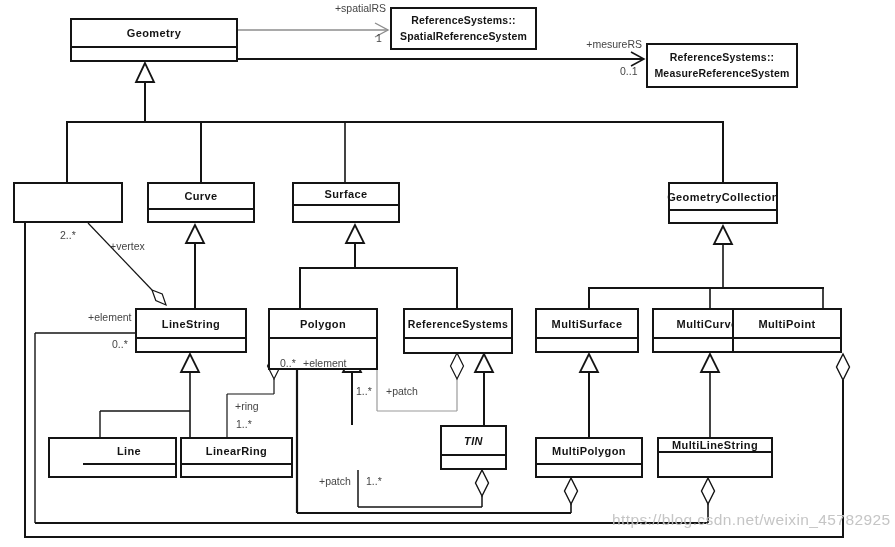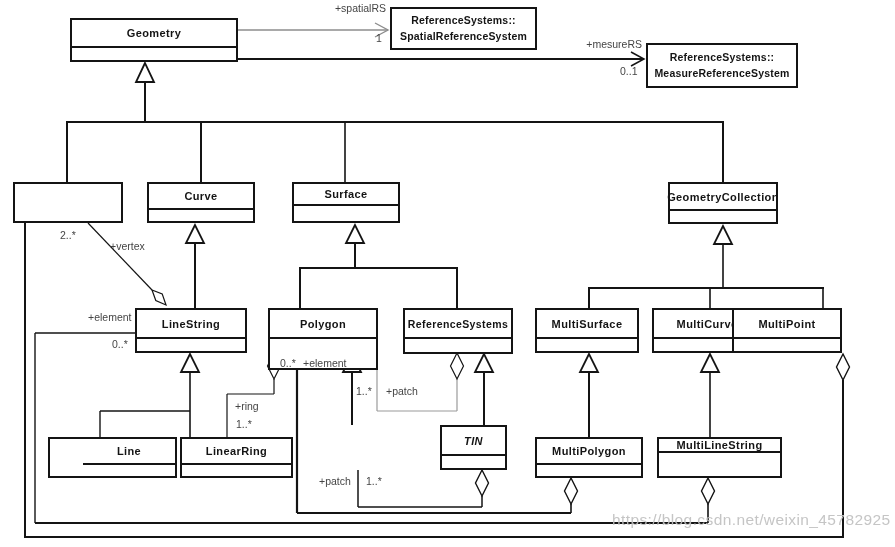--- a/index.html
+++ b/index.html
@@ -224,21 +224,21 @@
       <div class="b"></div>
   </div>
   <div class="cls" style="left:440px;top:425px;width:67px;height:45px;font-style:italic;">
     <div class="t" style="height:29px;">TIN</div>
       <div class="b"></div>
   </div>
   <div class="cls" style="left:535px;top:437px;width:108px;height:41px;">
     <div class="t" style="height:26px;">MultiPolygon</div>
       <div class="b"></div>
   </div>
-  <div class="cls" style="left:657px;top:437px;width:125px;height:41px;gap:35px;">
+  <div class="cls" style="left:657px;top:437px;width:116px;height:41px;gap:35px;">
     <div class="t" style="height:26px;">MultiLineString</div>
       <div class="b"></div>
   </div>
 
   <div class="lbl r" style="left:328px;top:3px;width:58px;">+spatialRS</div>
   <div class="lbl" style="left:376px;top:33px;">1</div>
 
   <div class="lbl r" style="left:584px;top:39px;width:58px;">+mesureRS</div>
   <div class="lbl" style="left:620px;top:66px;">0..1</div>
 

